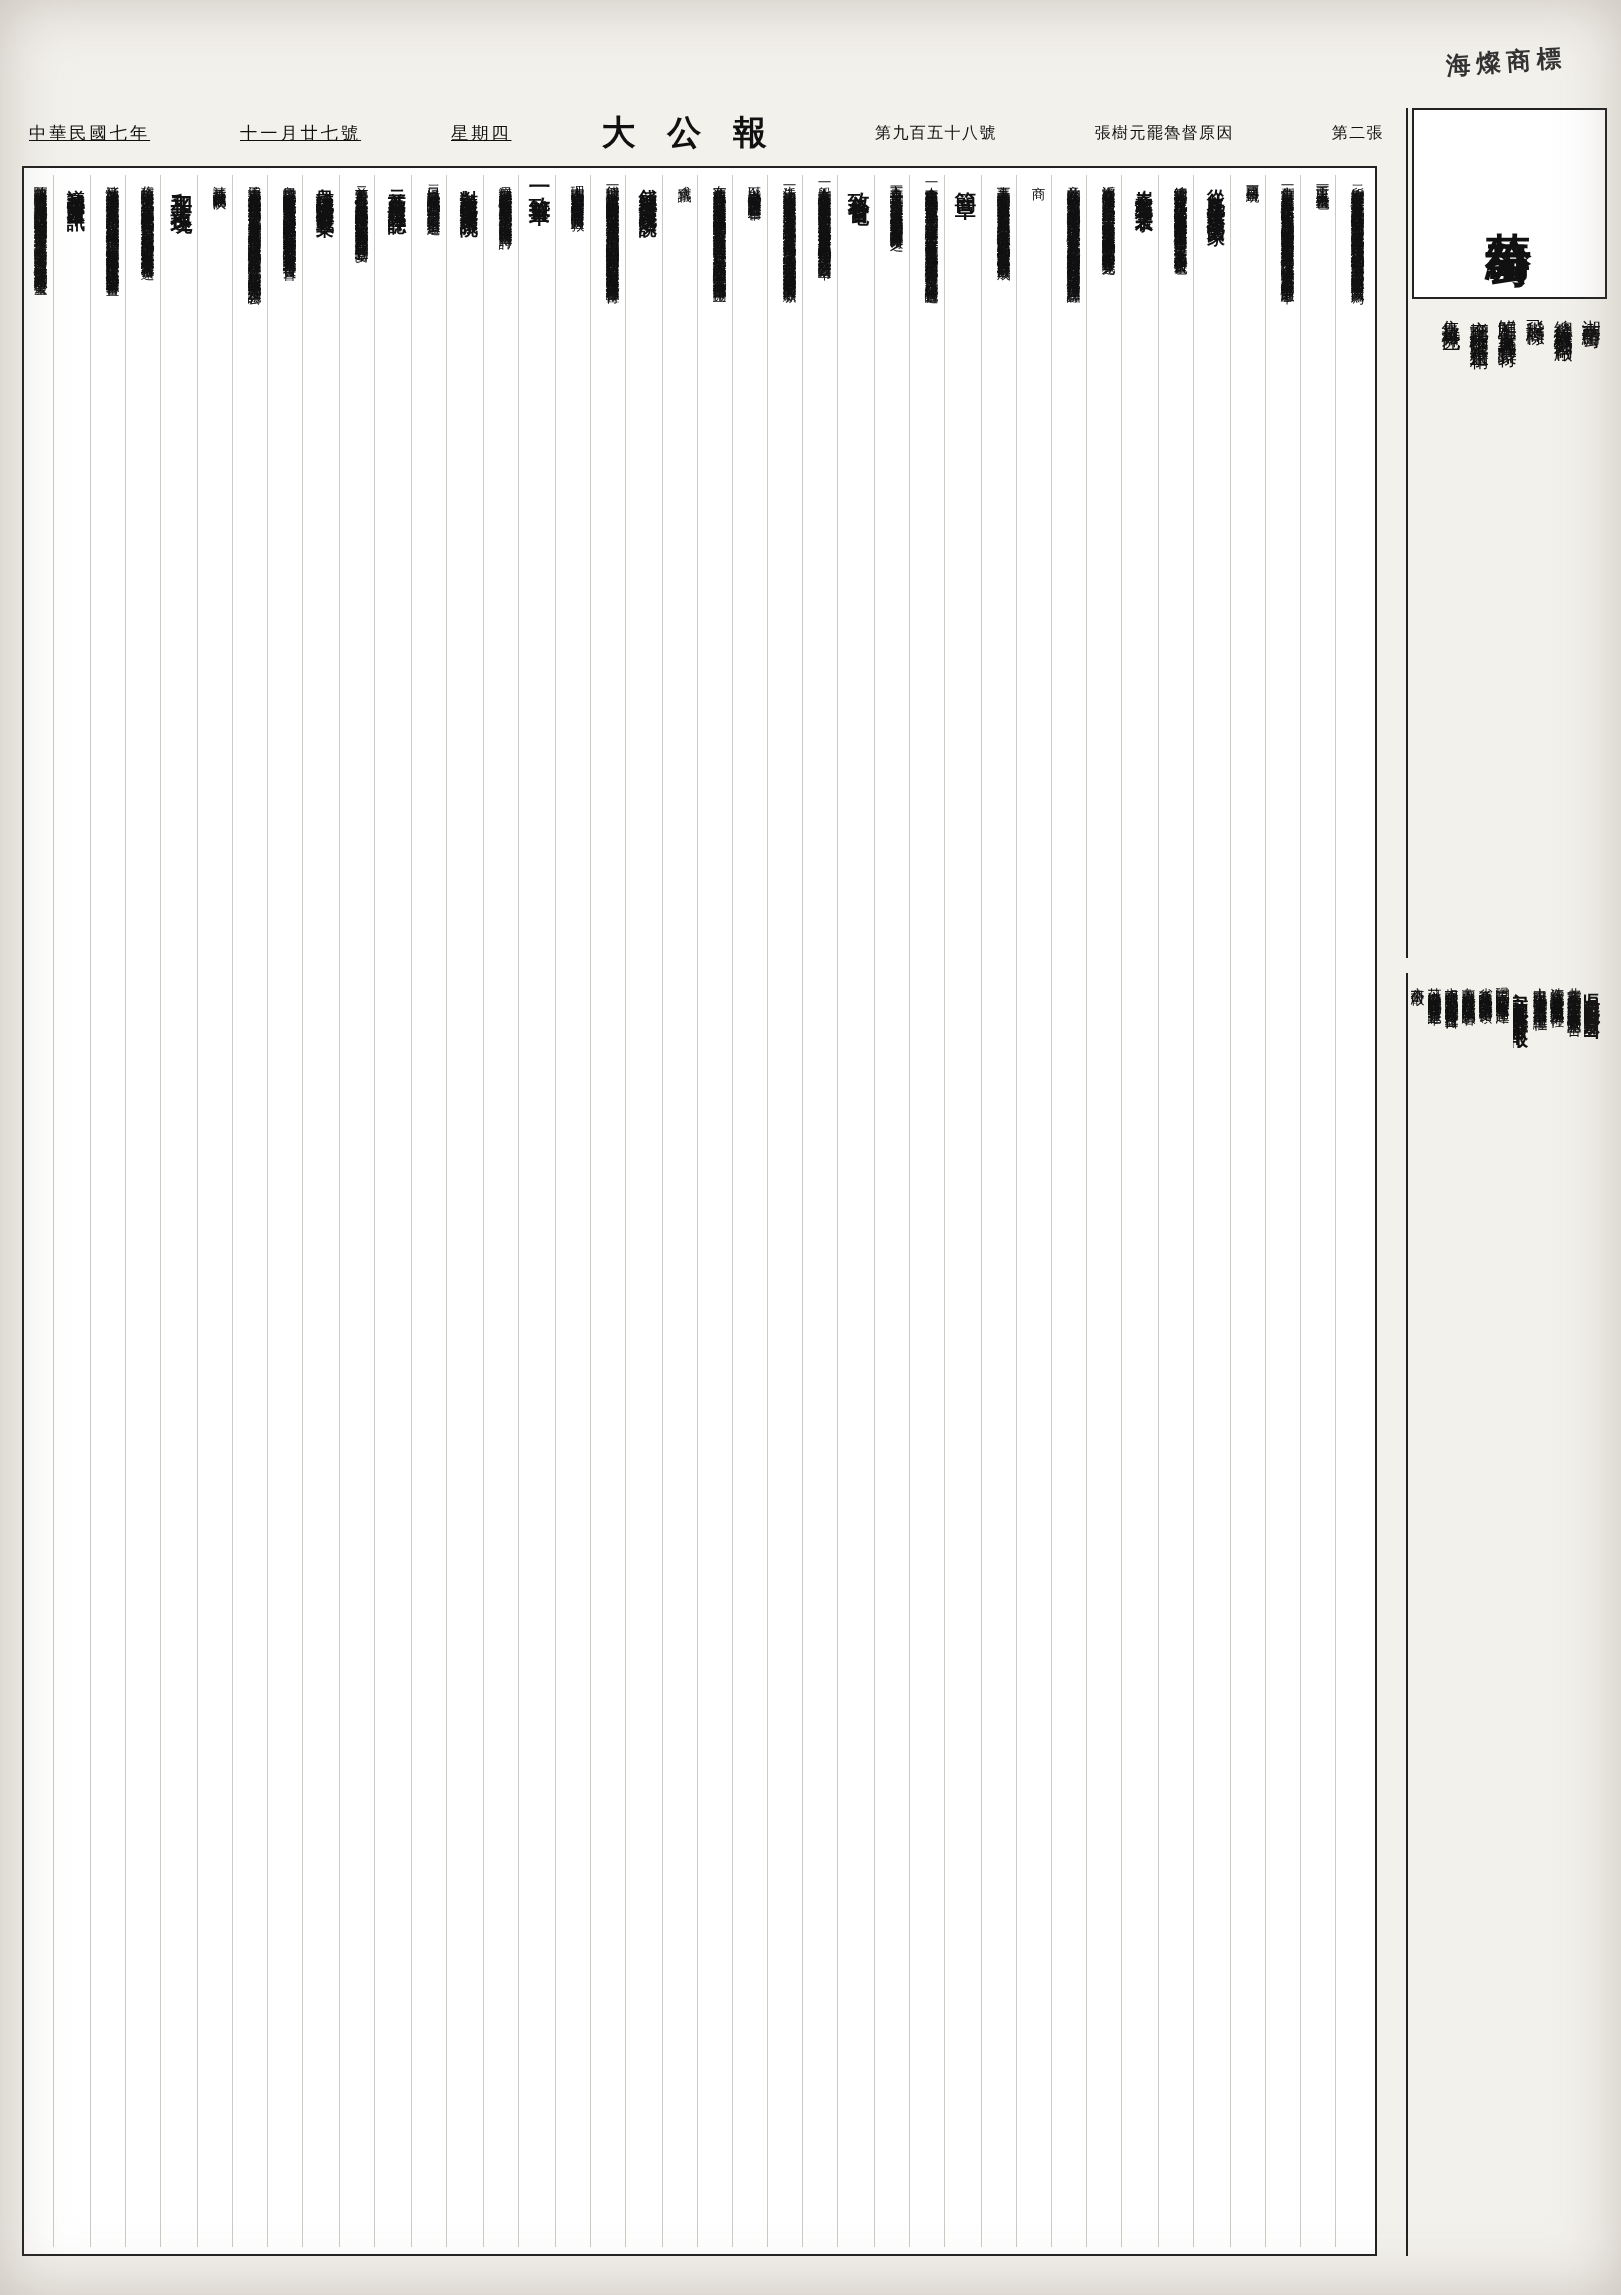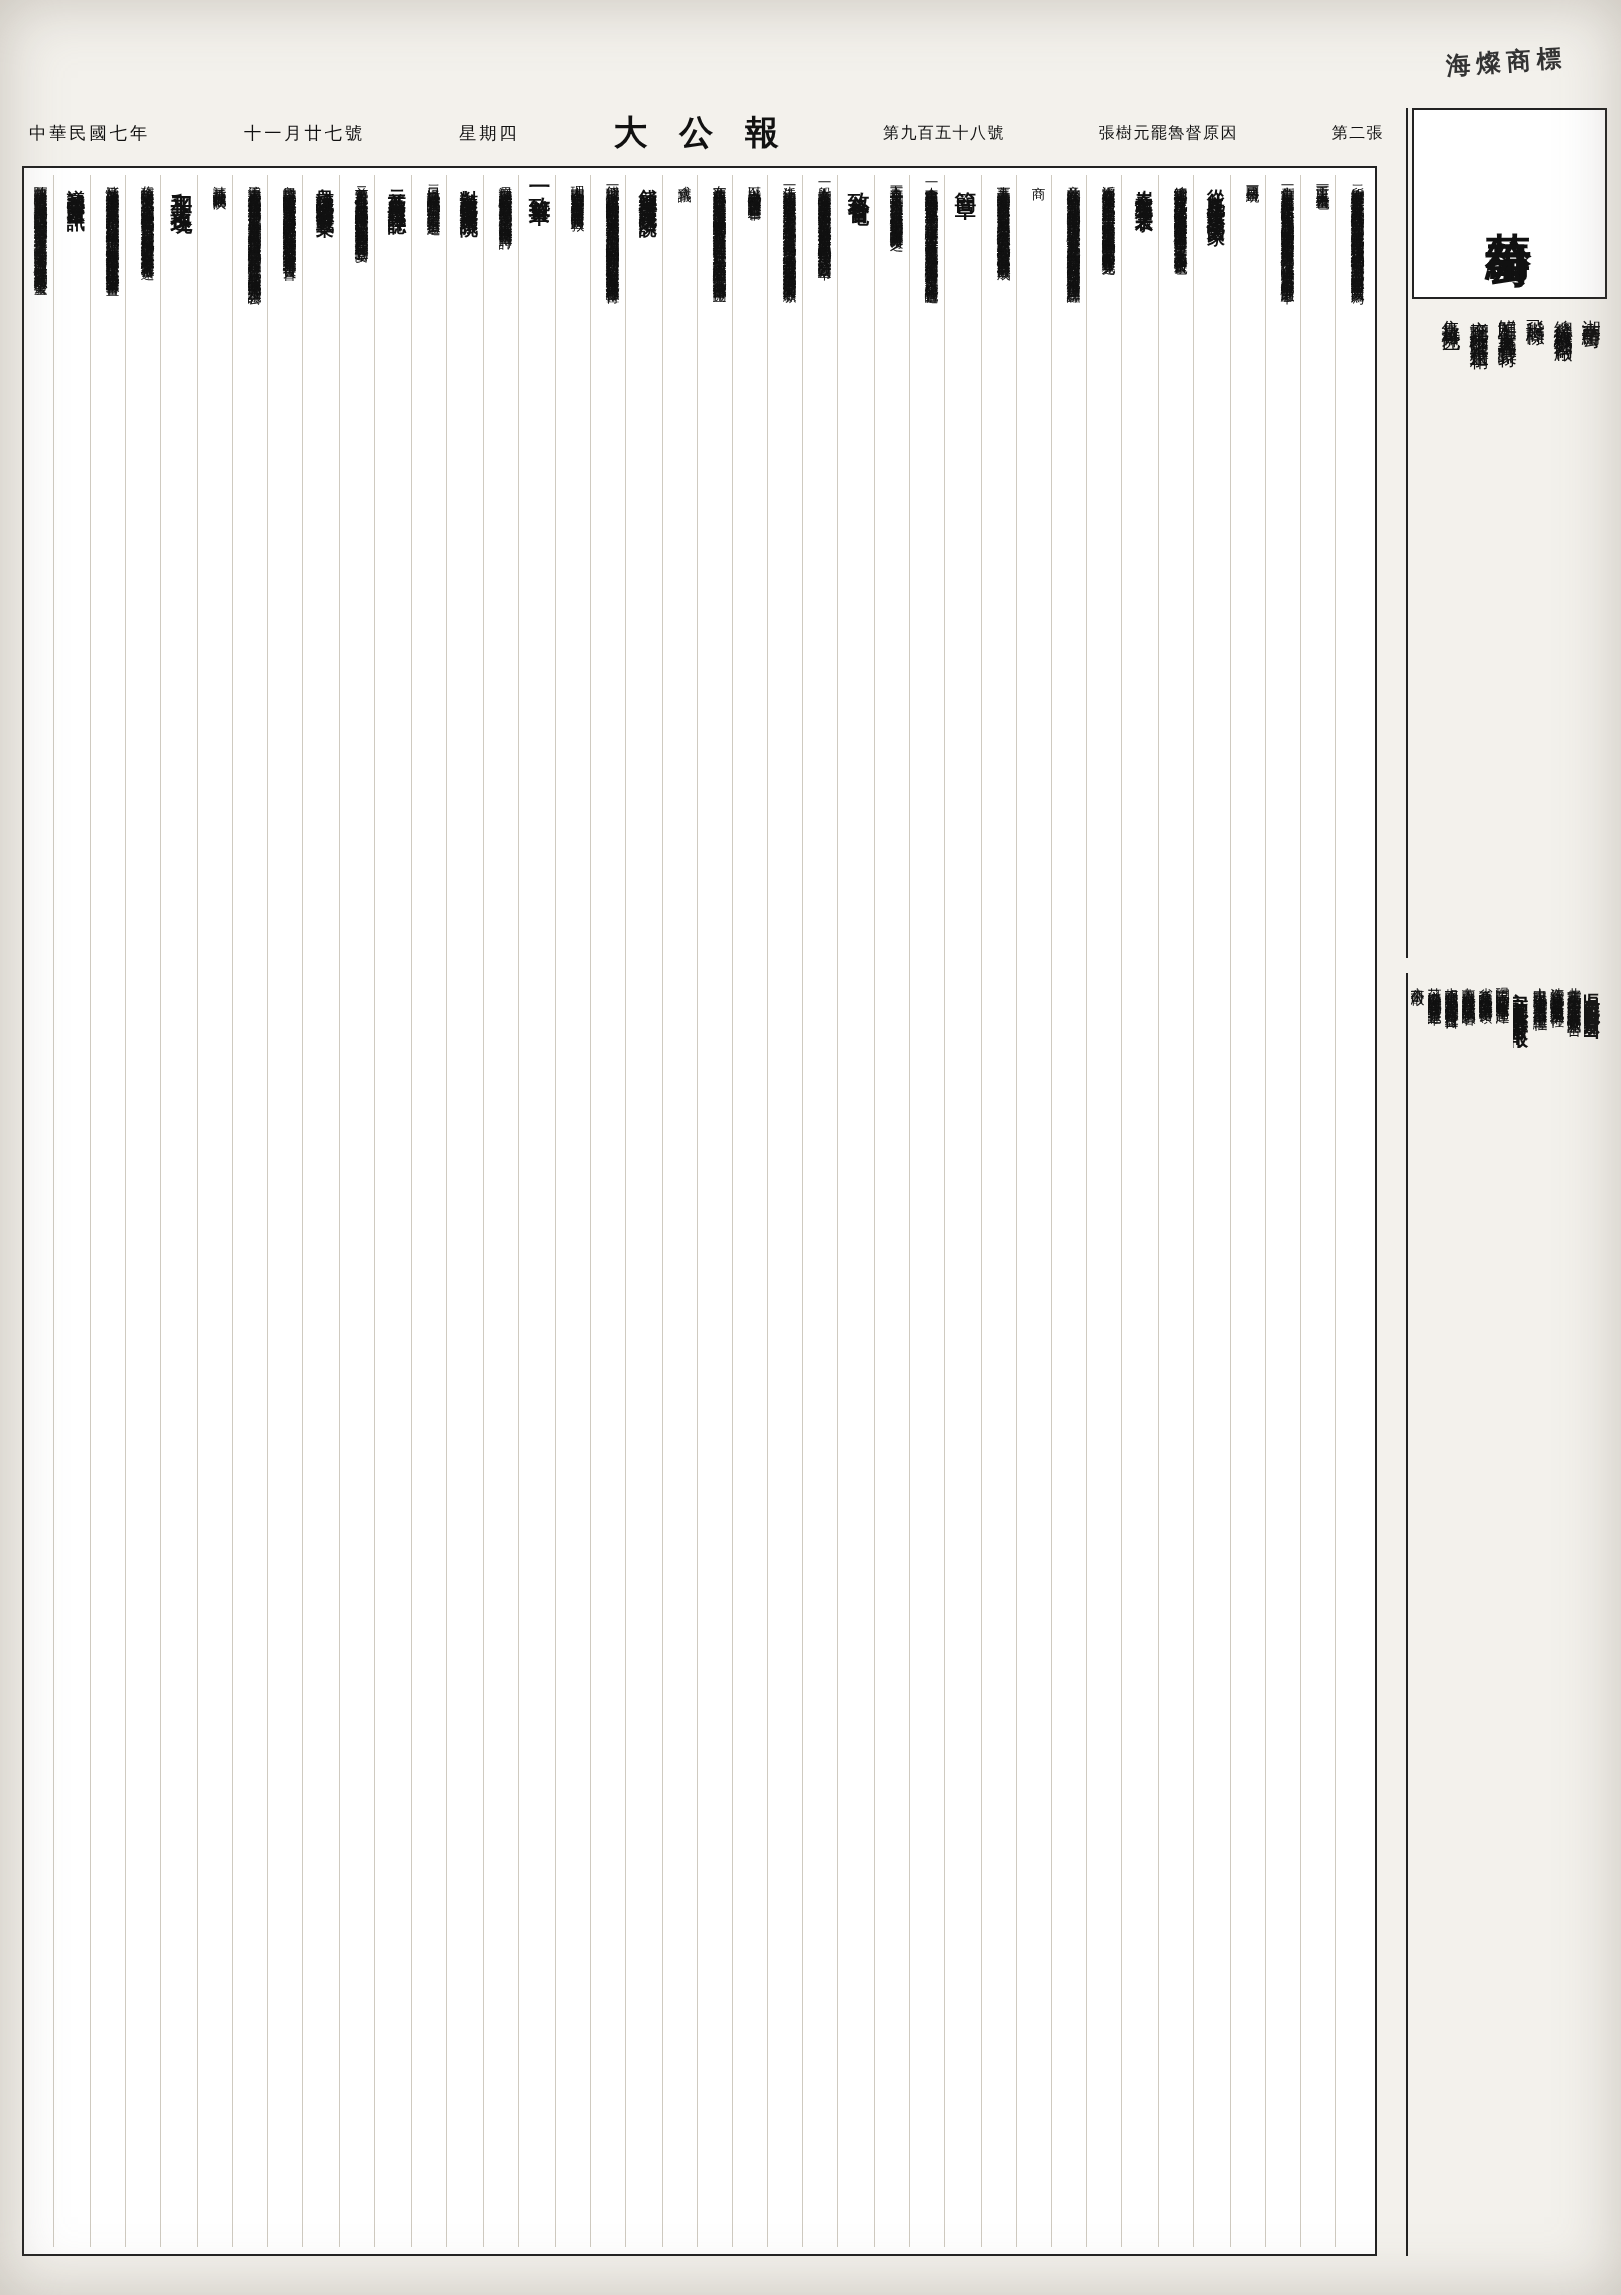--- a/index.html
+++ b/index.html
@@ -18,23 +18,23 @@
       radial-gradient(circle at 61% 72%, rgba(0,0,0,0.03) 0 1.4px, transparent 2.2px),
       radial-gradient(circle at 84% 18%, rgba(0,0,0,0.03) 0 1.4px, transparent 2.2px);
   }
   
   .masthead{
     position:absolute;left:29px;top:108px;width:1355px;height:50px;
     display:flex;flex-direction:row-reverse;align-items:center;
     justify-content:space-between;
     font-family:"DejaVu Sans", sans-serif;
   }
-  .mh-item{font-size:16px;letter-spacing:1.4px;white-space:nowrap;}
+  .mh-item{font-size:16px;letter-spacing:1.4px;white-space:nowrap;margin-left:8px;}
   .mh-title{font-size:34px;font-weight:bold;letter-spacing:10px;}
-  .mh-sub{font-size:17.3px;letter-spacing:2.9px;}
+  .mh-sub{font-size:17.3px;letter-spacing:2.9px;text-decoration:underline;}
 
   
   .ad-right{
     position:absolute;right:14.4px;top:108px;width:202px;height:850px;
     border-left:2.2px solid #222;
     padding:0 4.3px;
     box-sizing:border-box;
   }
   .ad-logo{
     width:100%;height:187px;border:2.9px double #222;margin-bottom:5.8px;

